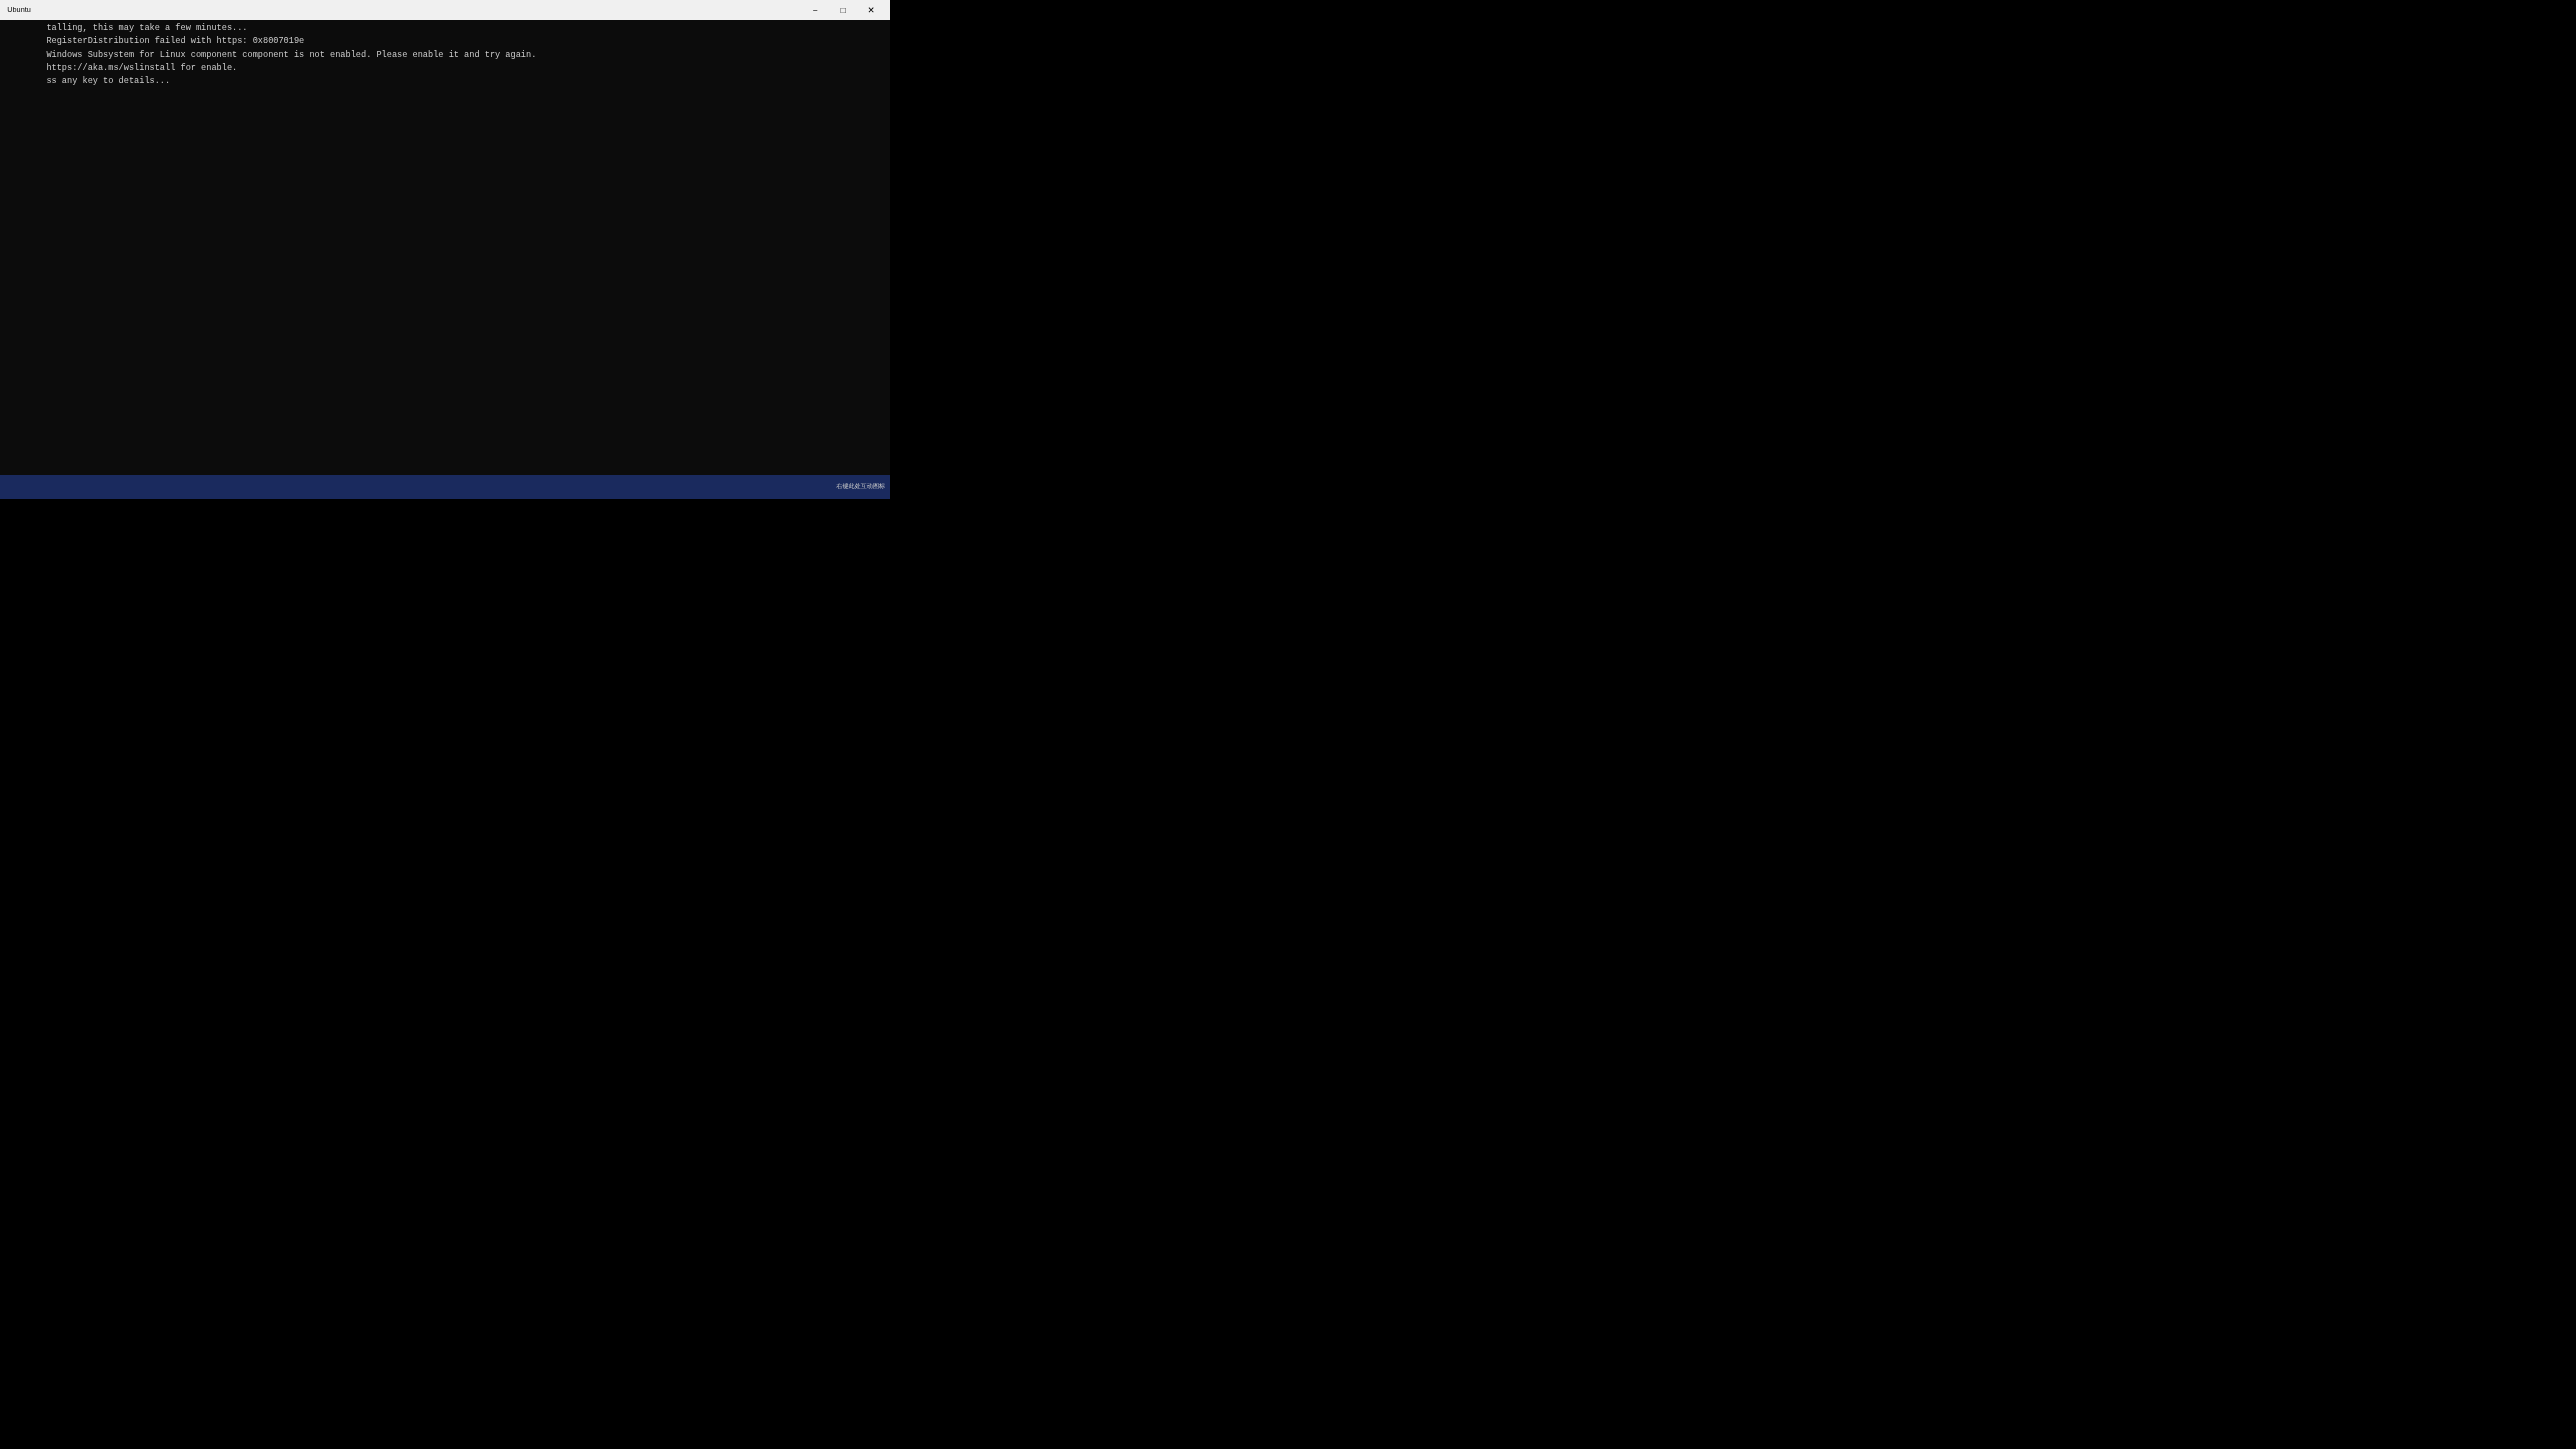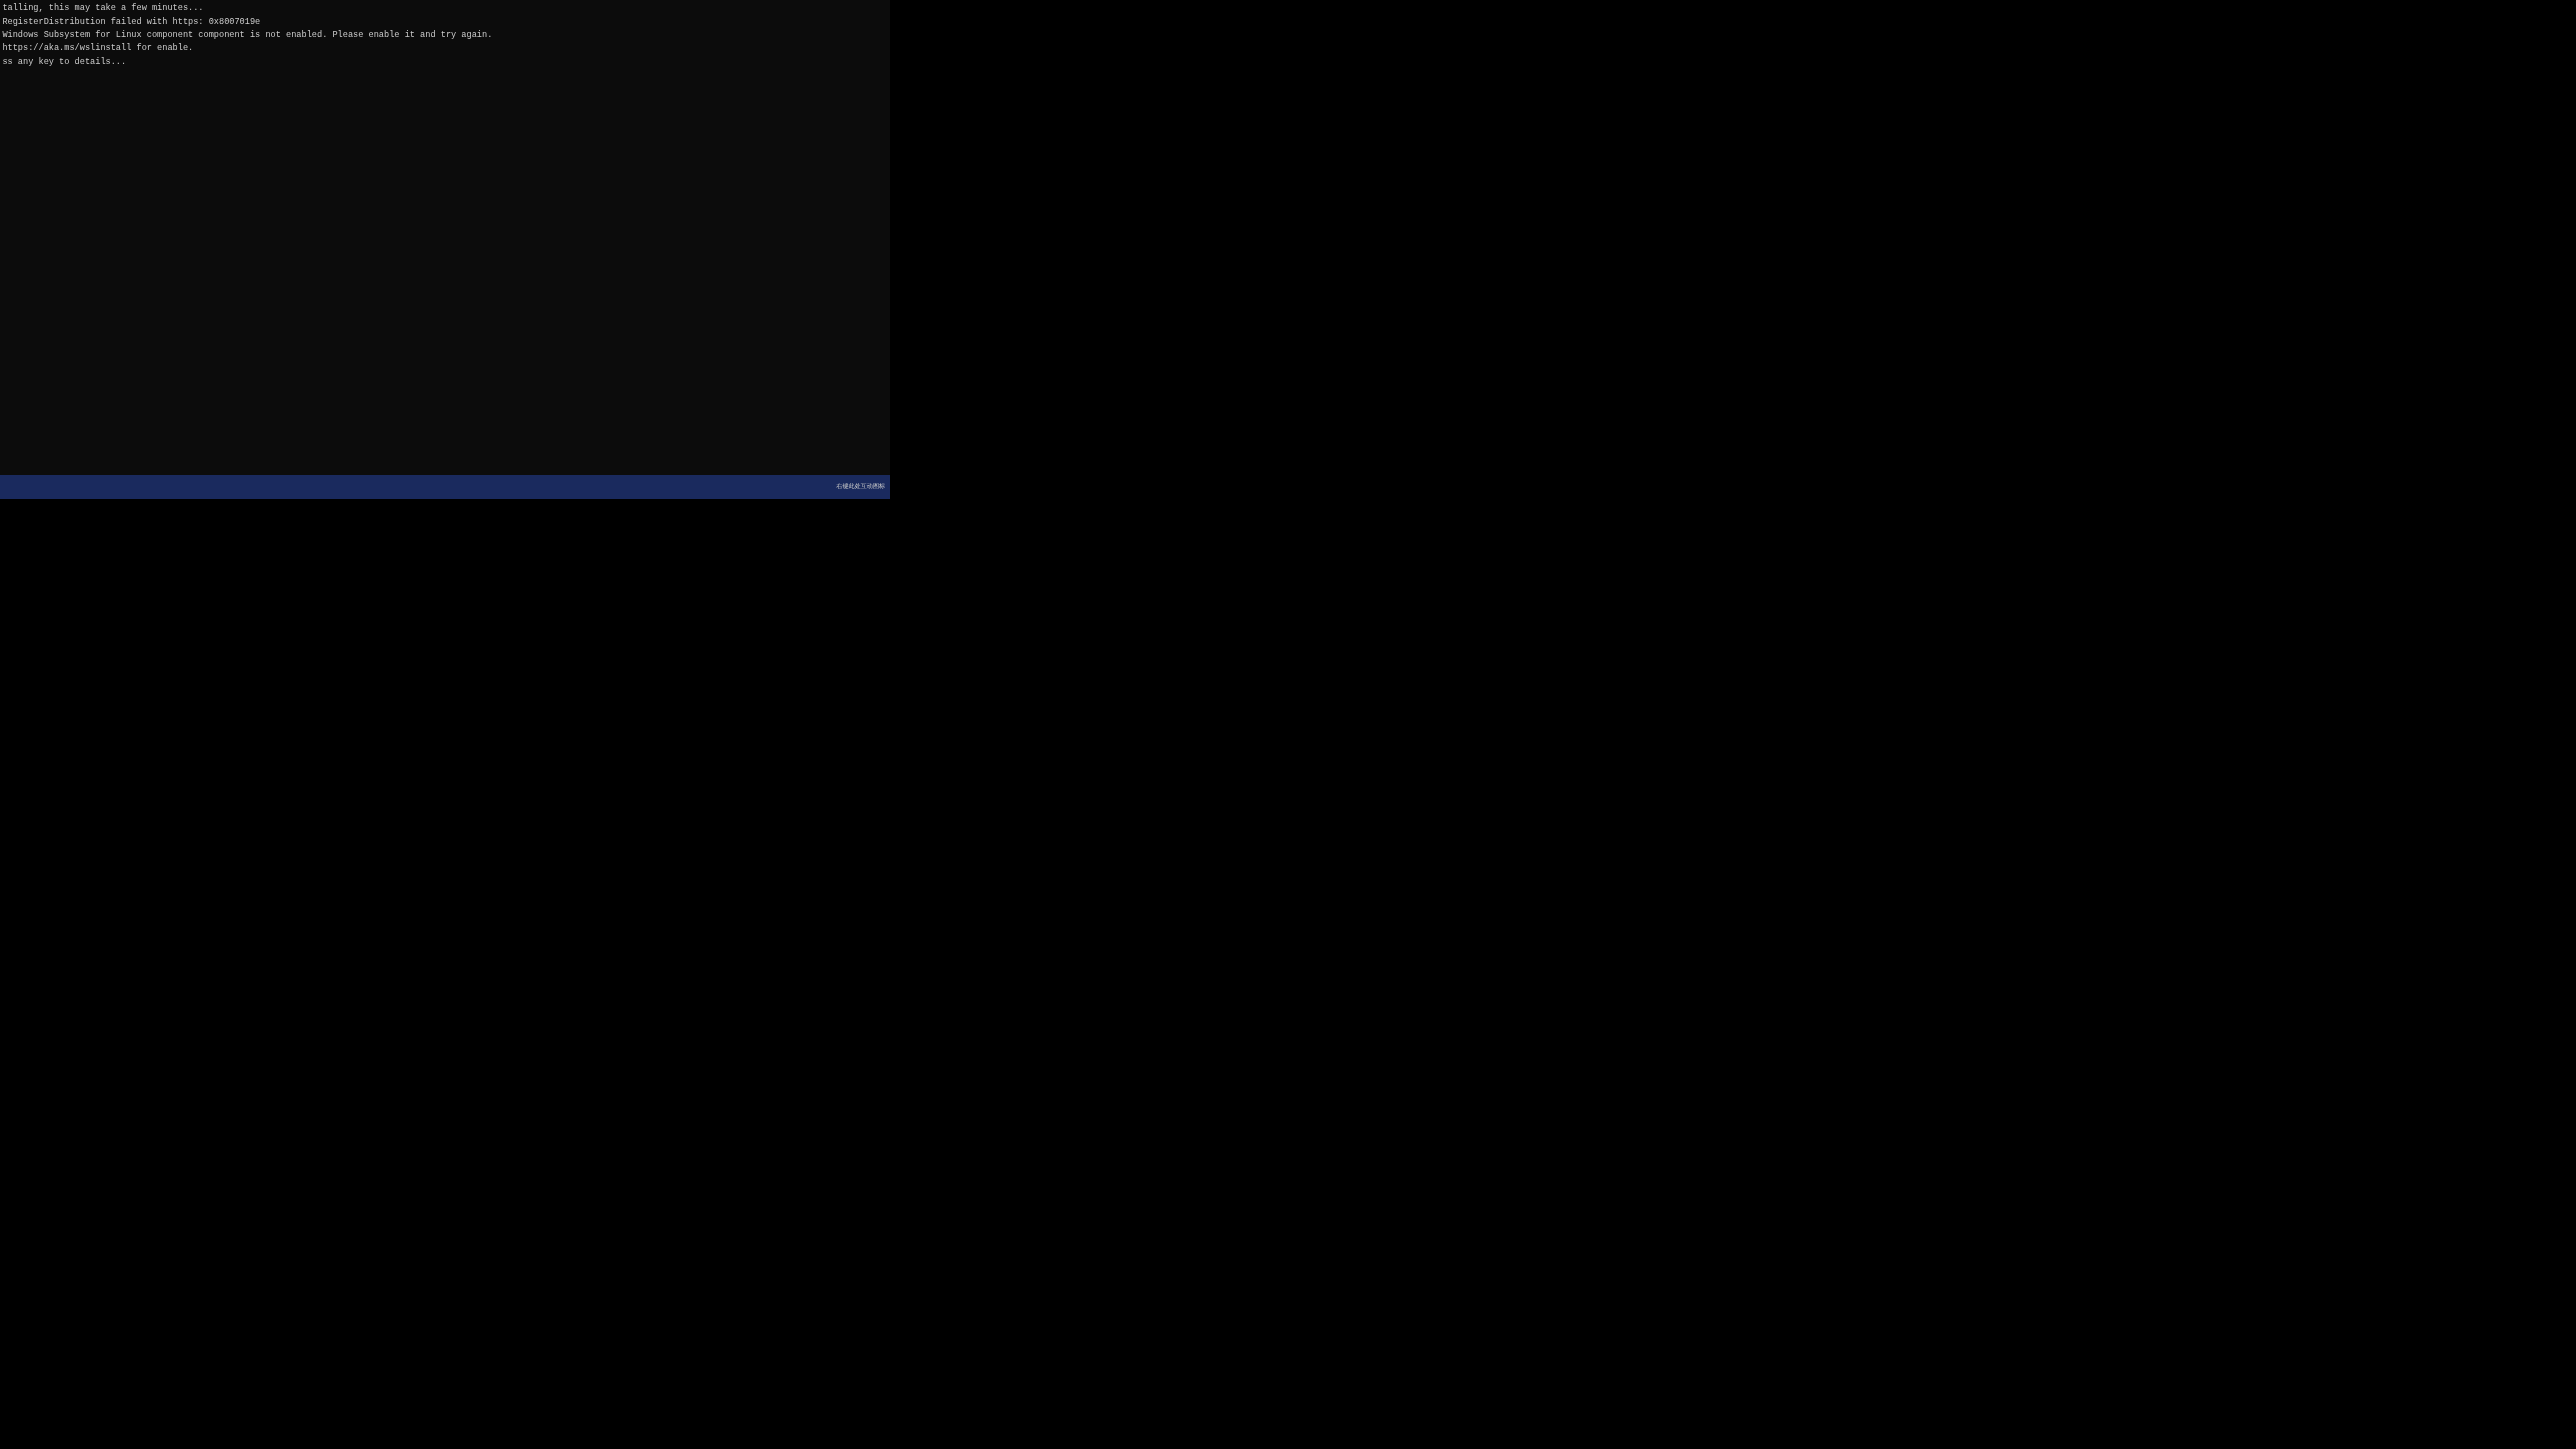--- a/index.html
+++ b/index.html
@@ -62,20 +62,21 @@
     .terminal-body {
       flex: 1;
       background: #0c0c0c;
       padding: 2.4px 2.4px 2.4px 2.4px;
       color: #cccccc;
       font-family: 'Courier New', Courier, monospace;
       font-size: 8.6px;
       line-height: 1.4;
       overflow: hidden;
       position: relative;
+      margin-left: 44px;
     }
 
     .terminal-line {
       white-space: pre;
       line-height: 1.55;
     }
 
     .taskbar {
       height: 24.5px;
       background: #1a2a5e;
@@ -91,20 +92,28 @@
       align-items: center;
       gap: 2.4px;
       color: #ccc;
       font-size: 6.1px;
     }
   </style>
 </head>
 <body>
 
 <div class="window">
+  <div class="title-bar">
+    <span class="title-bar-title">Ubuntu</span>
+    <div class="title-bar-controls">
+      <button class="title-bar-btn">−</button>
+      <button class="title-bar-btn">□</button>
+      <button class="title-bar-btn close">✕</button>
+    </div>
+  </div>
 
   <div class="terminal-body">
     <div class="terminal-line">talling, this may take a few minutes...</div>
     <div class="terminal-line">RegisterDistribution failed with https: 0x8007019e</div>
     <div class="terminal-line">Windows Subsystem for Linux component component is not enabled. Please enable it and try again.</div>
     <div class="terminal-line">https://aka.ms/wslinstall for enable.</div>
     <div class="terminal-line">ss any key to details...</div>
   </div>
 
   <div class="taskbar">

